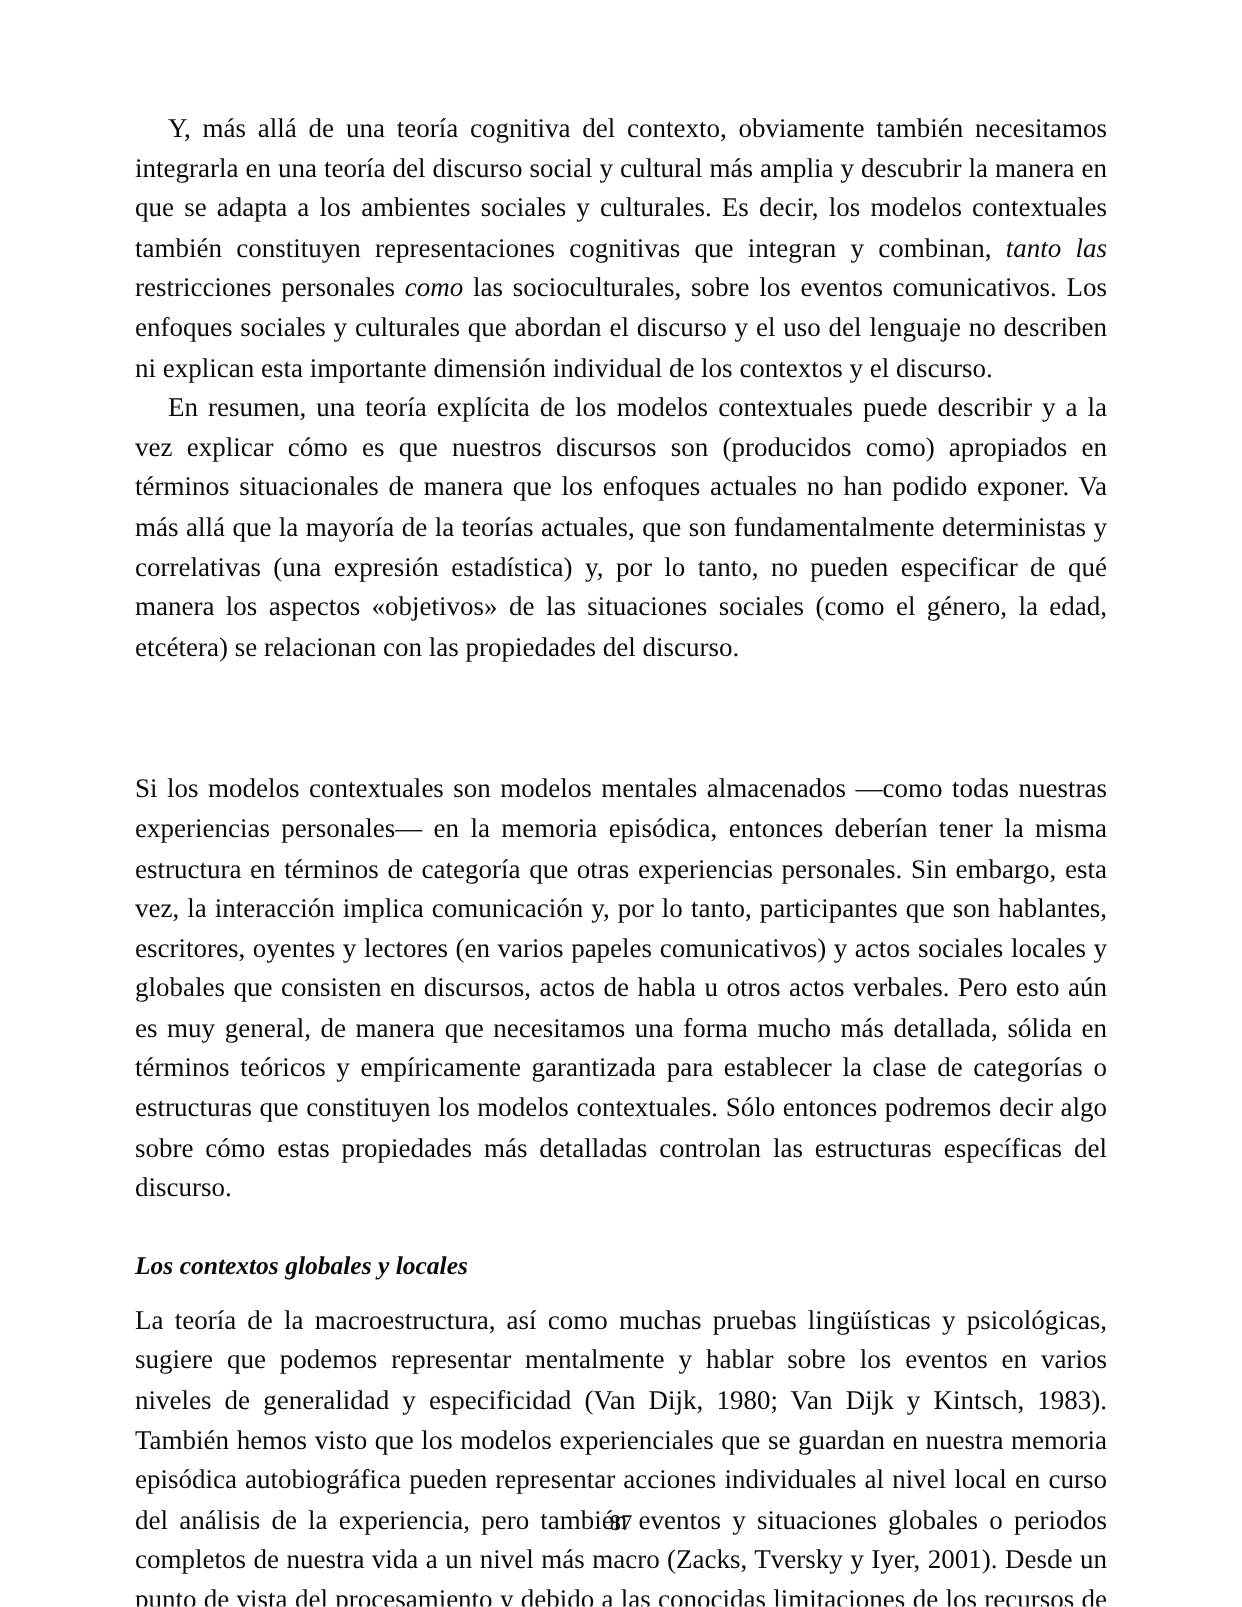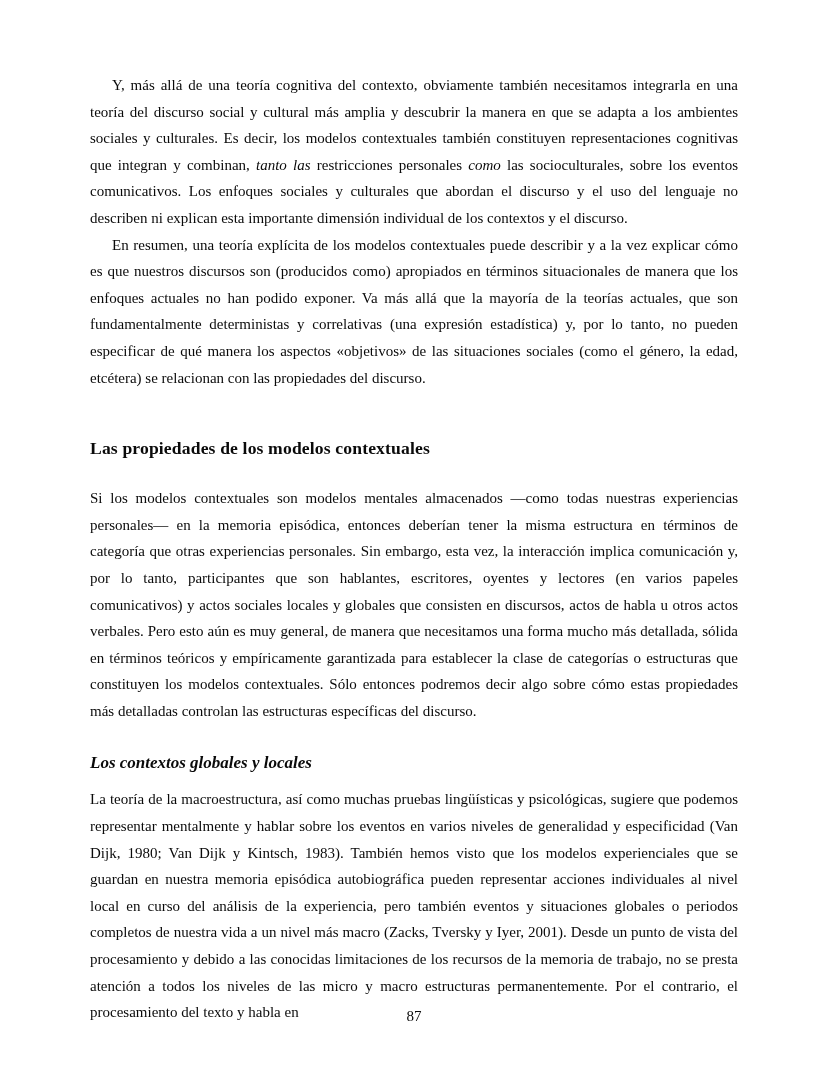--- a/index.html
+++ b/index.html
@@ -24,21 +24,21 @@
     background: #ffffff;
   }
   .content {
     position: absolute;
     left: 90px;
     top: 72px;
     width: 648px;
   }
   p.body-par {
     margin: 0;
-    font-size: 15px;
+    font-size: 18px;
     line-height: 26.6px;
     text-align: justify;
     text-justify: inter-word;
     hyphens: none;
   }
   p.indent {
     text-indent: 22px;
   }
   .section-heading {
     margin: 0;
@@ -74,21 +74,20 @@
 
 <div class="page">
   <div class="content">
 
     <p class="body-par indent">Y, más allá de una teoría cognitiva del contexto, obviamente también necesitamos integrarla en una teoría del discurso social y cultural más amplia y descubrir la manera en que se adapta a los ambientes sociales y culturales. Es decir, los modelos contextuales también constituyen representaciones cognitivas que integran y combinan, <em>tanto las</em> restricciones personales <em>como</em> las socioculturales, sobre los eventos comunicativos. Los enfoques sociales y culturales que abordan el discurso y el uso del lenguaje no describen ni explican esta importante dimensión individual de los contextos y el discurso.</p>
 
     <p class="body-par indent">En resumen, una teoría explícita de los modelos contextuales puede describir y a la vez explicar cómo es que nuestros discursos son (producidos como) apropiados en términos situacionales de manera que los enfoques actuales no han podido exponer. Va más allá que la mayoría de la teorías actuales, que son fundamentalmente deterministas y correlativas (una expresión estadística) y, por lo tanto, no pueden especificar de qué manera los aspectos «objetivos» de las situaciones sociales (como el género, la edad, etcétera) se relacionan con las propiedades del discurso.</p>
 
     <div class="gap-heading-before"></div>
 
-    <h2 class="section-heading">Las propiedades de los modelos contextuales</h2>
 
     <div class="gap-heading-after"></div>
 
     <p class="body-par">Si los modelos contextuales son modelos mentales almacenados —como todas nuestras experiencias personales— en la memoria episódica, entonces deberían tener la misma estructura en términos de categoría que otras experiencias personales. Sin embargo, esta vez, la interacción implica comunicación y, por lo tanto, participantes que son hablantes, escritores, oyentes y lectores (en varios papeles comunicativos) y actos sociales locales y globales que consisten en discursos, actos de habla u otros actos verbales. Pero esto aún es muy general, de manera que necesitamos una forma mucho más detallada, sólida en términos teóricos y empíricamente garantizada para establecer la clase de categorías o estructuras que constituyen los modelos contextuales. Sólo entonces podremos decir algo sobre cómo estas propiedades más detalladas controlan las estructuras específicas del discurso.</p>
 
     <div class="gap-sub-before"></div>
 
     <h3 class="subsection-heading">Los contextos globales y locales</h3>
 
     <div class="gap-sub-after"></div>

